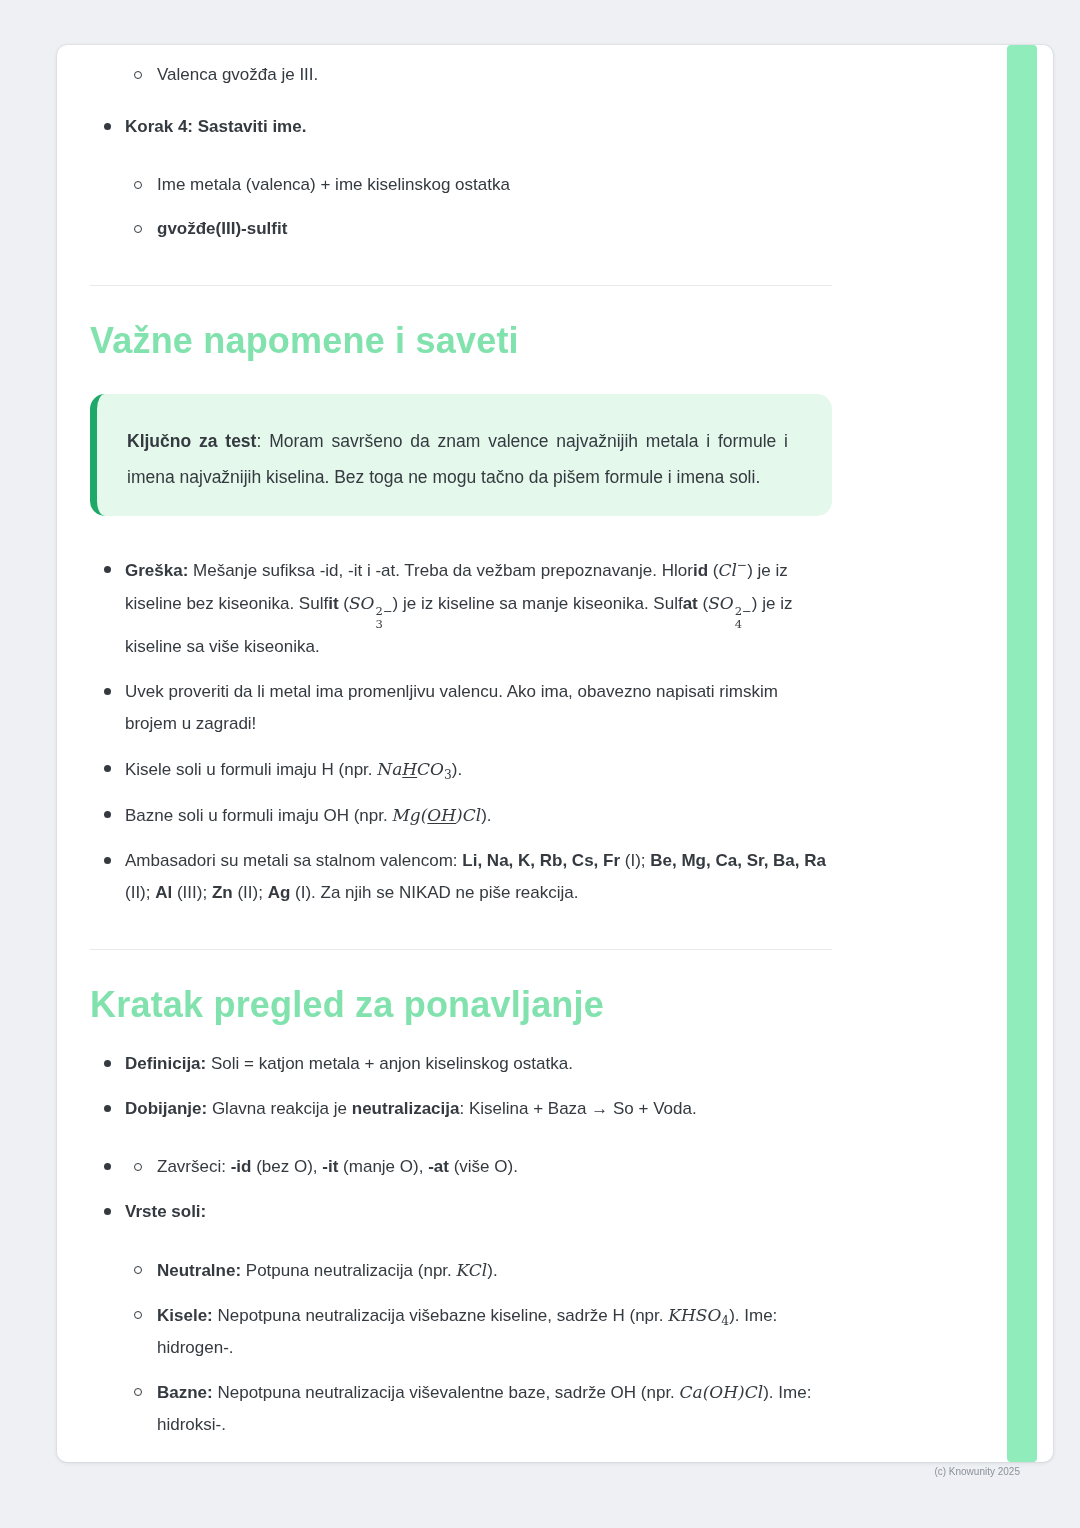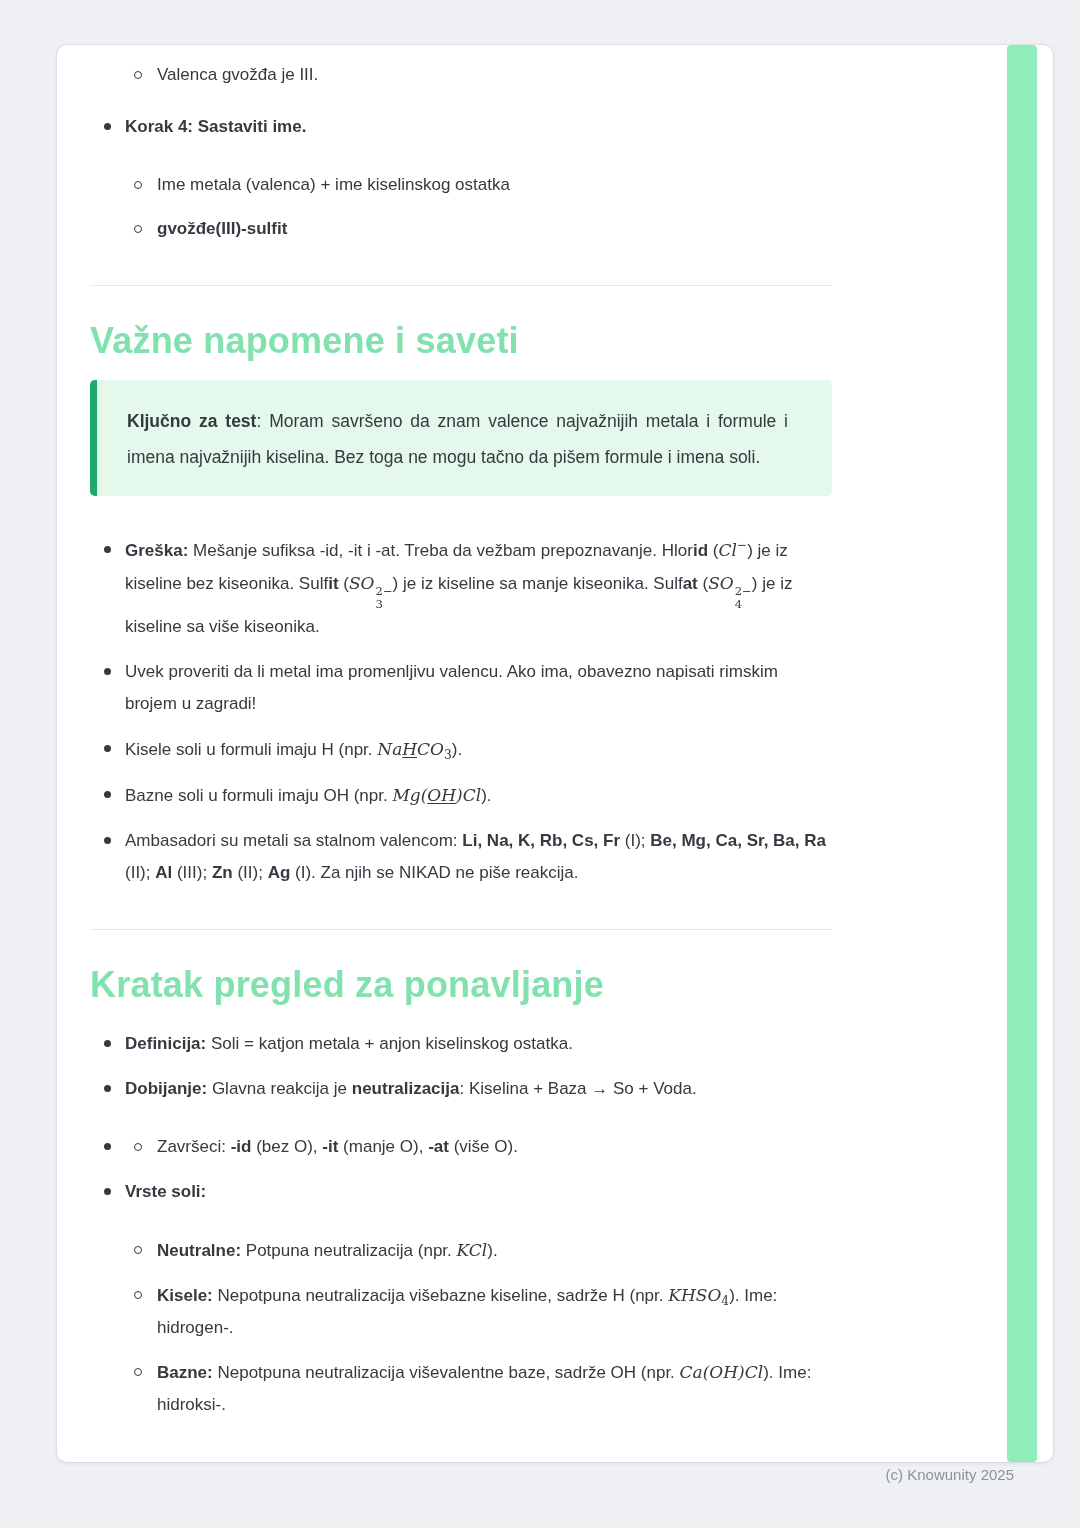--- a/index.html
+++ b/index.html
@@ -35,42 +35,42 @@
   .mt24{margin-top:24px;}
   .marker{position:absolute;display:block;}
   .disc{left:14px;top:12px;width:7px;height:7px;border-radius:50%;background:currentColor;}
   .circ{left:9px;top:12px;width:8px;height:8px;border-radius:50%;border:1.6px solid currentColor;background:transparent;}
   .divider{border:none;border-top:1px solid var(--divider,#e7e9ec);margin-top:40px;}
   h2.h{
     font-size:36px;line-height:38px;font-weight:700;
     color:var(--heading,#81e2ae);margin-top:36px;letter-spacing:.2px;
   }
   .callout{
-    margin-top:20px;
+    margin-top:34px;
     background:var(--callout-bg,#e4f8ec);
     border-left:7px solid var(--callout-border,#1fa968);
-    border-radius:5px;
-    padding:23px 44px 21px 30px;
+    border-radius:15px;
+    padding:29px 44px 21px 30px;
   }
   .callout-text{font-size:17.5px;line-height:36px;text-align:justify;}
   .b{font-weight:700;}
   .u{text-decoration:underline;text-underline-offset:2px;}
   .math{font-family:"DejaVu Serif","Liberation Serif",serif;font-style:italic;}
   sub,sup{font-size:0.72em;line-height:0;position:relative;vertical-align:baseline;}
   sup{top:-0.55em;}
   sub{top:0.3em;}
   sub.math,sup.math,.supsub{font-style:normal;}
   .supsub{
     display:inline-flex;flex-direction:column;align-items:flex-start;
     font-size:0.68em;line-height:1.15;vertical-align:-0.5em;margin-left:1px;
     font-family:"DejaVu Serif","Liberation Serif",serif;
   }
   .footer{
-    position:absolute;top:1466px;right:66px;
-    font-size:15px;color:var(--footer-text,#8b9299);
+    position:absolute;top:1466px;right:60px;
+    font-size:10px;color:var(--footer-text,#8b9299);
   }
 </style>
 </head>
 <body>
 
 <div class="page">
   <div class="accent-bar"></div>
 
   <div class="content">
 

